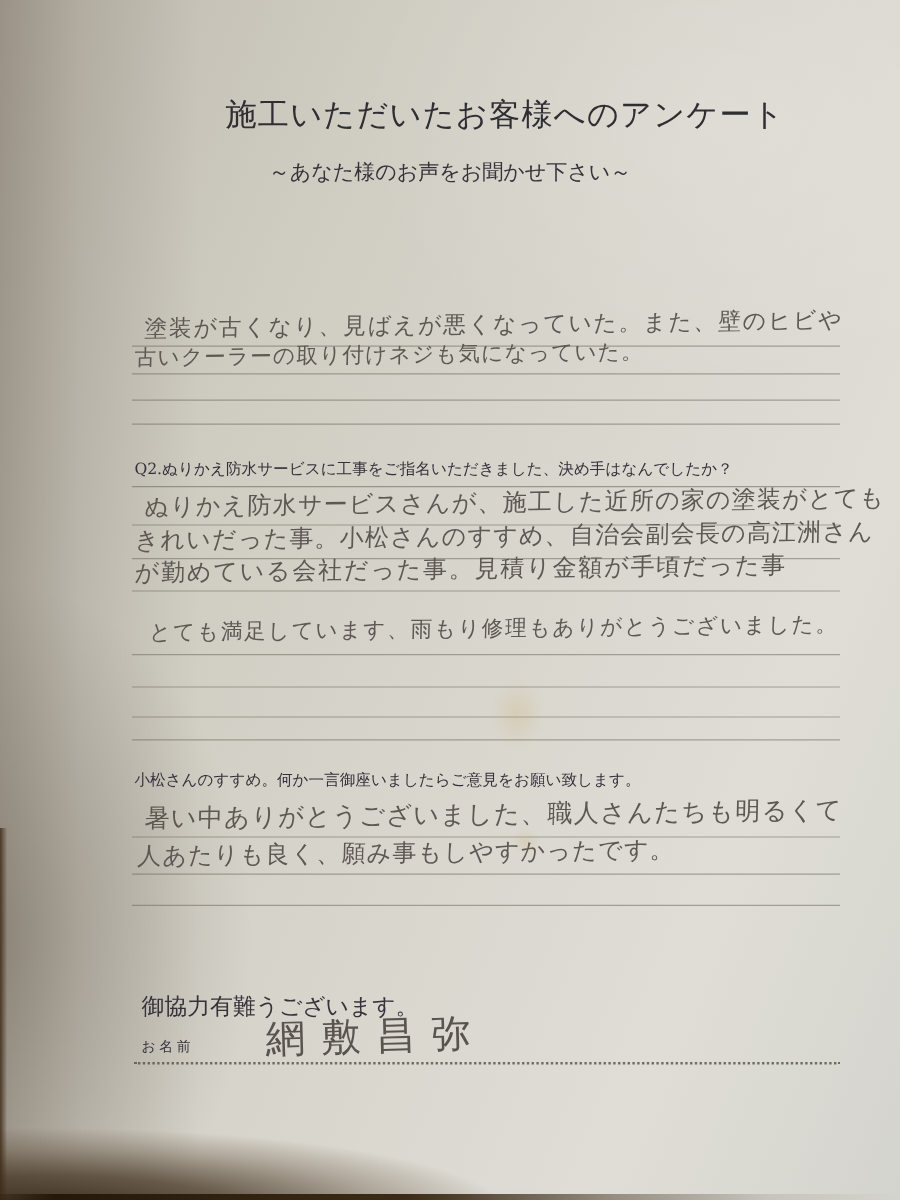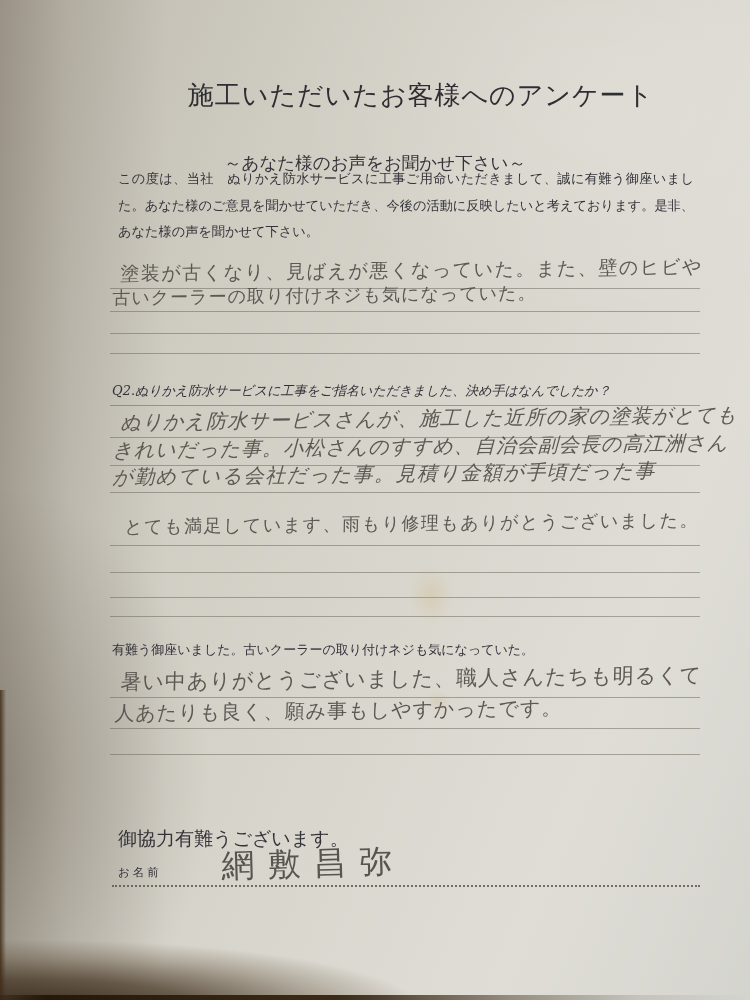--- a/index.html
+++ b/index.html
@@ -18,21 +18,21 @@
   .edge-left{position:absolute;left:0;top:690px;bottom:0;width:6px;
     background:linear-gradient(to right,rgba(62,42,22,.85),rgba(62,42,22,0));}
   .stain{position:absolute;left:408px;top:565px;width:46px;height:60px;border-radius:50%;
     background:radial-gradient(ellipse at center,rgba(196,166,88,.20),rgba(196,166,88,0) 70%);}
   .stain2{position:absolute;left:425px;top:690px;width:26px;height:22px;border-radius:50%;
     background:radial-gradient(ellipse at center,rgba(190,158,84,.16),rgba(190,158,84,0) 70%);}
 
   .title{position:absolute;top:78px;left:0;width:100%;margin:0;text-align:center;
     font-size:26px;font-weight:500;color:#2f2e33;letter-spacing:1px;padding-left:46px;}
   .subtitle{position:absolute;top:131px;left:0;width:100%;text-align:center;
-    font-size:17.5px;color:#34333a;margin-top:20px;}
+    font-size:17.5px;color:#34333a;}
   .intro{position:absolute;top:166px;left:118px;width:576px;margin:0;
     font-size:13.2px;line-height:26.5px;color:#34333a;text-align:justify;}
 
   .block{position:absolute;left:110px;width:590px;}
   .qrow{font-size:13px;color:#32313a;padding-left:2px;
     border-bottom:1px solid rgba(104,98,86,.55);box-sizing:border-box;}
   .arow{position:relative;border-bottom:1px solid rgba(104,98,86,.50);box-sizing:border-box;}
   .hand{position:absolute;bottom:1px;left:10px;white-space:nowrap;color:#5e5853;
     font-family:"DejaVu Sans","Liberation Sans",sans-serif;
     transform:rotate(-.7deg) skewX(-2deg);transform-origin:left bottom;}
@@ -49,21 +49,21 @@
   .name-value{position:absolute;bottom:-4px;left:110px;font-size:33px;letter-spacing:13px;
     color:#5a544f;font-family:"DejaVu Sans","Liberation Sans",sans-serif;
     transform:rotate(-1.6deg);transform-origin:left bottom;white-space:nowrap;}
 
   
   #q1{top:258px;} #q1 .qrow{height:26px;}
   #q1 .r1{height:31px;} #q1 .r2{height:23px;} #q1 .r3{height:22px;} #q1 .r4{height:20px;}
   #q1 .r1 .hand{font-size:19px;letter-spacing:1.5px;}
   #q1 .r2 .hand{font-size:18px;letter-spacing:1px;left:2px;}
 
-  #q2{top:382px;font-style:italic;} #q2 .qrow{height:24px;}
+  #q2{top:382px;} #q2 .qrow{height:24px;}
   #q2 .r1{height:32px;} #q2 .r2{height:28px;} #q2 .r3{height:27px;}
   #q2 .r1 .hand{font-size:20px;letter-spacing:1px;}
   #q2 .r2 .hand{font-size:20px;letter-spacing:1px;left:2px;}
   #q2 .r3 .hand{font-size:20px;letter-spacing:1.5px;left:2px;}
 
   #q3{top:500px;} #q3 .qrow{height:19px;}
   #q3 .r1{height:46px;} #q3 .r2{height:27px;} #q3 .r3{height:25px;} #q3 .r4{height:19px;}
   #q3 .r1 .hand{font-size:18px;letter-spacing:1.5px;left:14px;bottom:6px;}
 
   #comment{top:641px;}
@@ -72,21 +72,20 @@
   #comment .r1 .hand{font-size:21px;letter-spacing:1px;}
   #comment .r2 .hand{font-size:20px;letter-spacing:1px;left:4px;}
 </style>
 </head>
 <body>
 
 <div class="photo">
 
   <h1 class="title">施工いただいたお客様へのアンケート</h1>
   <div class="subtitle">～あなた様のお声をお聞かせ下さい～</div>
-  <p class="intro">この度は、当社　ぬりかえ防水サービスに工事ご用命いただきまして、誠に有難う御座いました。あなた様のご意見を聞かせていただき、今後の活動に反映したいと考えております。是非、あなた様の声を聞かせて下さい。</p>
 
   <section class="block" id="q1">
     <div class="arow r1">
       <span class="hand">塗装が古くなり、見ばえが悪くなっていた。また、壁のヒビや</span>
     </div>
     <div class="arow r2">
       <span class="hand">古いクーラーの取り付けネジも気になっていた。</span>
     </div>
     <div class="arow r3"></div>
     <div class="arow r4"></div>
@@ -108,21 +107,21 @@
   <section class="block" id="q3">
     <div class="arow r1">
       <span class="hand">とても満足しています、雨もり修理もありがとうございました。</span>
     </div>
     <div class="arow r2"></div>
     <div class="arow r3"></div>
     <div class="arow r4"></div>
   </section>
 
   <section class="block" id="comment">
-    <div class="prompt">有難う御座いました。古いクーラーの取り付けネジも気になっていた。</div>
+    <div class="prompt">小松さんのすすめ。何か一言御座いましたらご意見をお願い致します。</div>
     <div class="arow r1">
       <span class="hand">暑い中ありがとうございました、職人さんたちも明るくて</span>
     </div>
     <div class="arow r2">
       <span class="hand">人あたりも良く、願み事もしやすかったです。</span>
     </div>
     <div class="arow r3"></div>
   </section>
 
   <div class="thanks">御協力有難うございます。</div>

